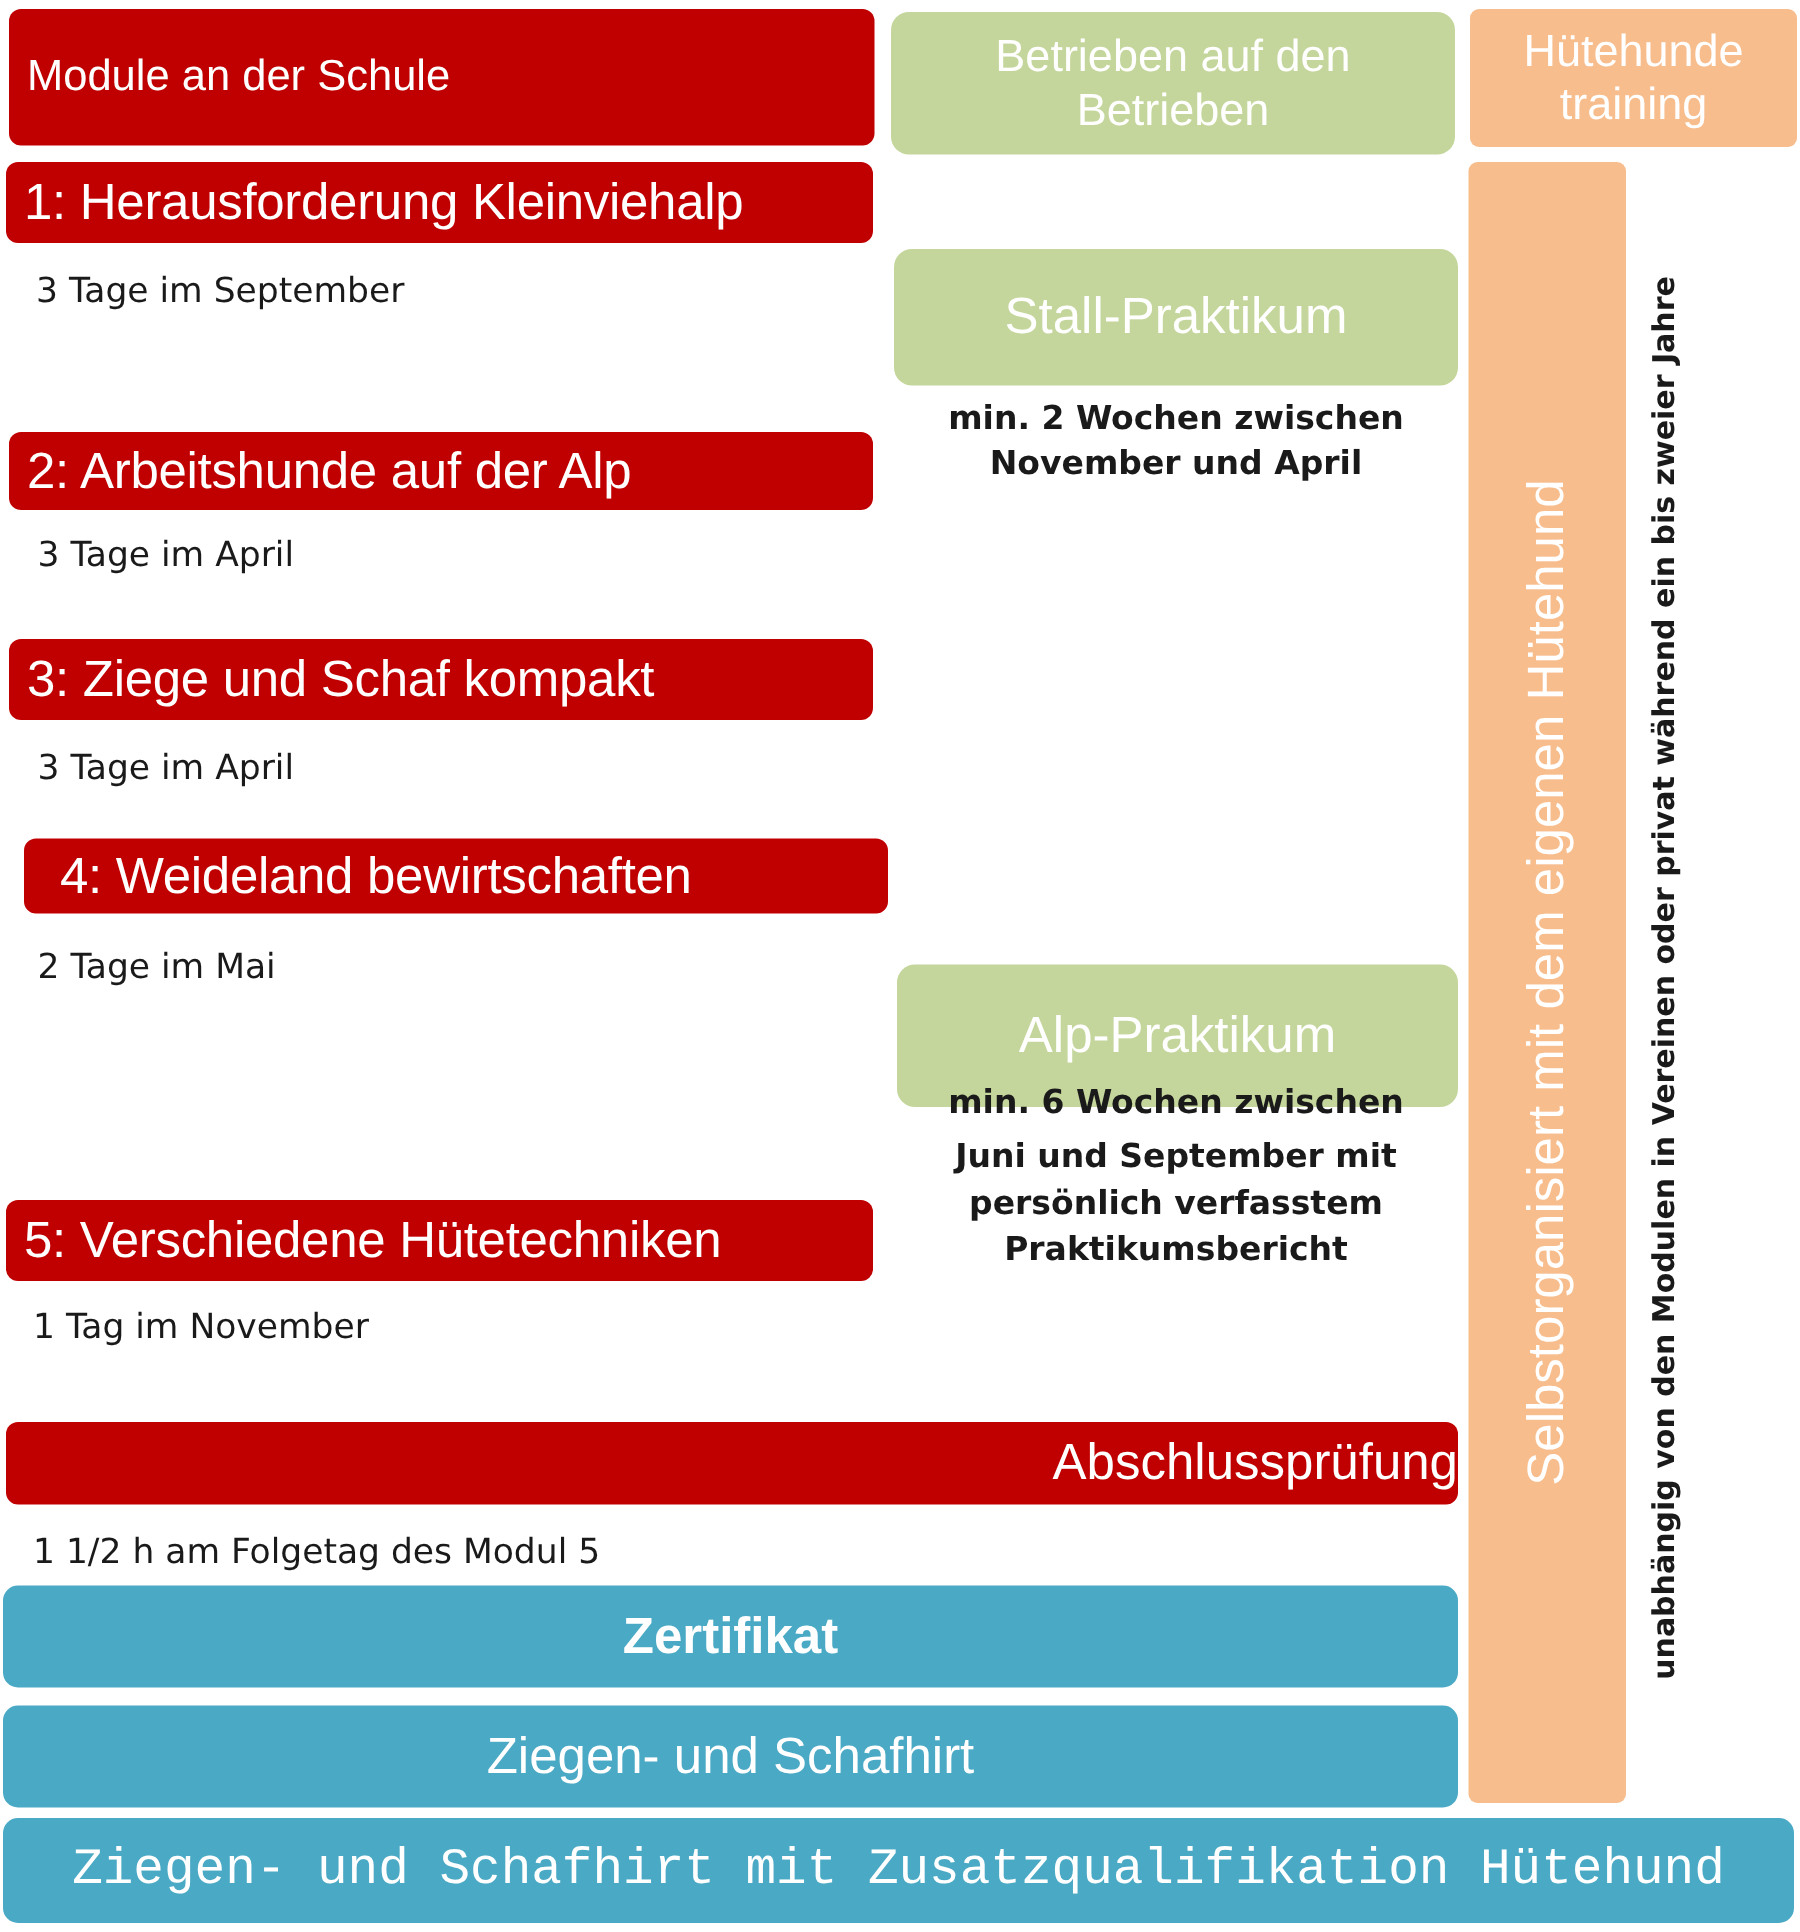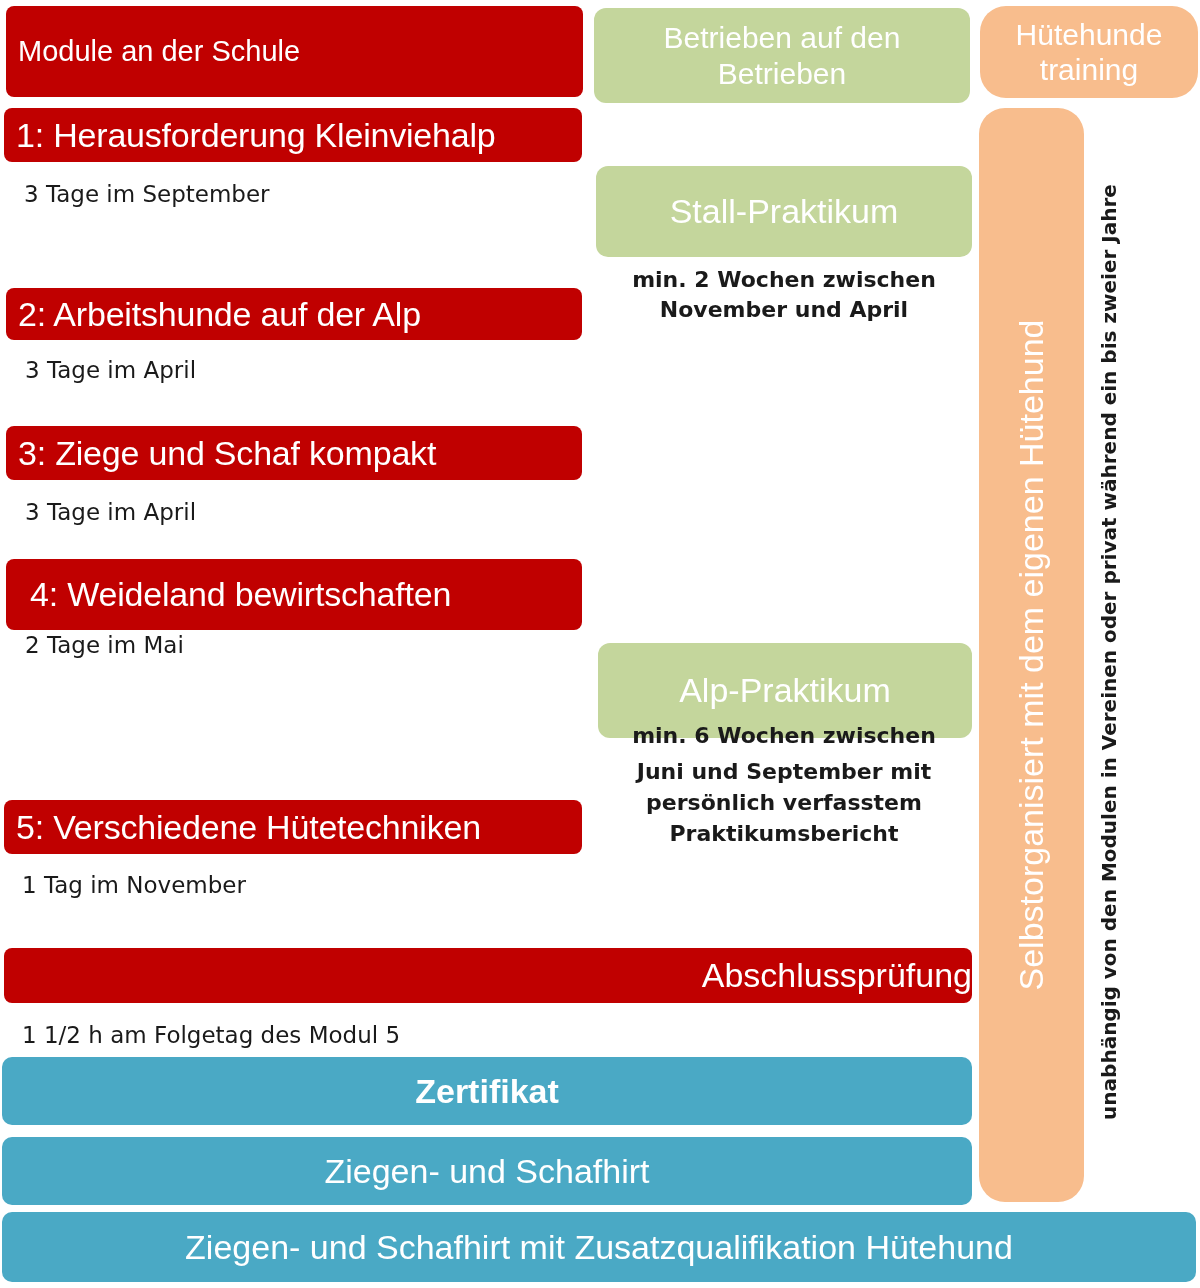--- a/index.html
+++ b/index.html
@@ -1,20 +1,20 @@
 <!DOCTYPE html>
 <html><head>
 <meta charset="utf-8">
 <style>
   html,body{margin:0;padding:0;background:#ffffff;}
   body{width:1200px;height:1288px;position:relative;overflow:hidden;font-family:"Liberation Sans","DejaVu Sans",sans-serif;}
   .box{position:absolute;box-sizing:border-box;color:#ffffff;display:flex;align-items:center;}
   .red{background:#c00000;border-radius:8px;}
   .green{background:#c4d69c;border-radius:12px;justify-content:center;text-align:center;}
-  .orange{background:#f8bd8d;border-radius:26px;justify-content:center;text-align:center;}
+  .orange{background:#f8bd8d;border-radius:6px;justify-content:center;text-align:center;}
   .blue{background:#4aa9c5;border-radius:10px;justify-content:center;text-align:center;}
   .mod{font-size:34px;padding-left:12px;white-space:nowrap;letter-spacing:-0.2px;}
   .note{position:absolute;color:#1a1a1a;font-size:23px;white-space:nowrap;font-family:"DejaVu Sans","Liberation Sans",sans-serif;}
   .note.bold{font-weight:bold;font-size:22px;text-align:center;}
   .vtext{position:absolute;transform-origin:center center;white-space:nowrap;}
 </style>
 </head>
 <body>
 
 <div class="box red" style="left:6px;top:6px;width:577px;height:91px;padding-left:12px;font-size:29px;">
@@ -43,21 +43,21 @@
 <div class="box red mod" style="left:6px;top:288px;width:576px;height:52px;">
   <span>2: Arbeitshunde auf der Alp</span>
 </div>
 <div class="note" style="left:25px;top:357px;">3 Tage im April</div>
 
 <div class="box red mod" style="left:6px;top:426px;width:576px;height:54px;">
   <span>3: Ziege und Schaf kompakt</span>
 </div>
 <div class="note" style="left:25px;top:499px;">3 Tage im April</div>
 
-<div class="box red mod" style="left:6px;top:559px;width:576px;height:71px;padding-left:24px;">
+<div class="box red mod" style="left:16px;top:559px;width:576px;height:50px;padding-left:24px;">
   <span>4: Weideland bewirtschaften</span>
 </div>
 <div class="note" style="left:25px;top:632px;">2 Tage im Mai</div>
 
 <div class="box green" style="left:598px;top:620px;width:374px;height:95px;font-size:34px;margin-top:23px;">
   <span>Alp-Praktikum</span>
 </div>
 <div class="note bold" style="left:596px;top:720px;width:376px;line-height:31px;">
   <div style="margin-bottom:5px;">min. 6 Wochen zwischen</div>
   <div>Juni und September mit</div>
@@ -74,20 +74,20 @@
   <span>Abschlussprüfung</span>
 </div>
 <div class="note" style="left:22px;top:1022px;">1 1/2 h am Folgetag des Modul 5</div>
 
 <div class="box blue" style="left:2px;top:1057px;width:970px;height:68px;font-size:34px;font-weight:bold;">
   <span>Zertifikat</span>
 </div>
 <div class="box blue" style="left:2px;top:1137px;width:970px;height:68px;font-size:34px;">
   <span>Ziegen- und Schafhirt</span>
 </div>
-<div class="box blue" style="left:2px;top:1212px;width:1194px;height:70px;font-size:34px;">
+<div class="box blue" style="left:2px;top:1212px;width:1194px;height:70px;font-size:34px;font-family:Liberation Mono, monospace;">
   <span>Ziegen- und Schafhirt mit Zusatzqualifikation Hütehund</span>
 </div>
 
 <div class="box orange" style="left:979px;top:108px;width:105px;height:1094px;"></div>
 <div class="vtext" style="left:1031px;top:655px;width:760px;margin-left:-380px;height:40px;margin-top:-20px;line-height:40px;text-align:center;color:#ffffff;font-size:34px;transform:rotate(-90deg);">Selbstorganisiert mit dem eigenen Hütehund</div>
 
 <div class="vtext" style="left:1109px;top:652px;width:940px;margin-left:-470px;height:30px;margin-top:-15px;line-height:30px;text-align:center;color:#1a1a1a;font-size:20px;font-weight:bold;font-family:'DejaVu Sans','Liberation Sans',sans-serif;transform:rotate(-90deg);">unabhängig von den Modulen in Vereinen oder privat während ein bis zweier Jahre</div>
 
 </body></html>

